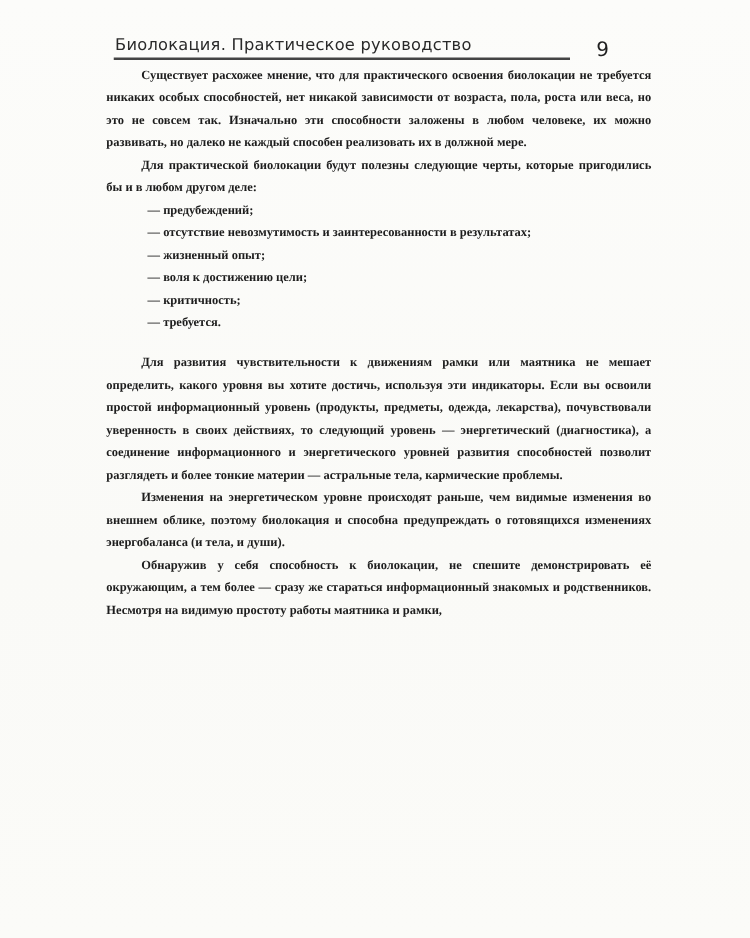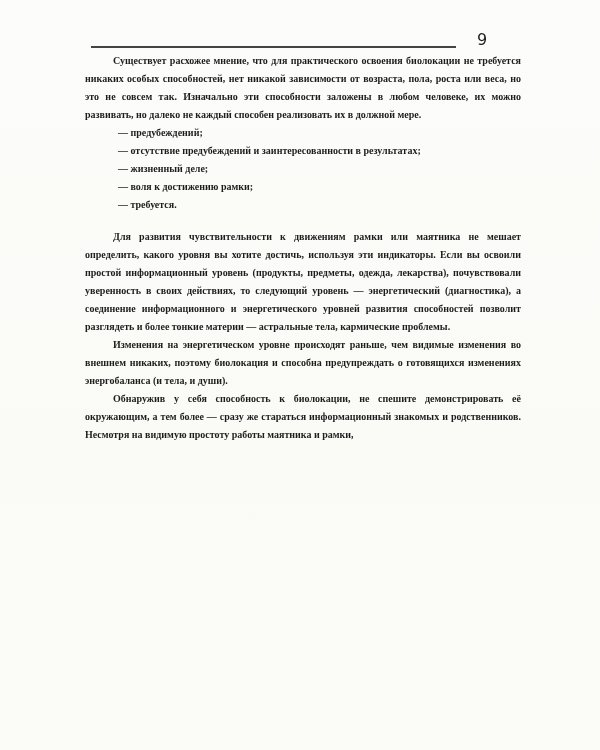--- a/index.html
+++ b/index.html
@@ -76,38 +76,41 @@
   }
   .gap-before {
     margin-top: 14px !important;
   }
 </style>
 </head>
 <body>
 
 <div class="page">
 
+  <span class="header-title">Биолокация. Практическое руководство</span>
 
   <div class="header-rule"></div>
 
   <span class="page-number">9</span>
 
   <div class="text-block">
 
     <p>Существует расхожее мнение, что для практического освоения биолокации не требуется никаких особых способностей, нет никакой зависимости от возраста, пола, роста или веса, но это не совсем так. Изначально эти способности заложены в любом человеке, их можно развивать, но далеко не каждый способен реализовать их в должной мере.</p>
 
+    <p>Для практической биолокации будут полезны следующие черты, которые пригодились бы и в любом другом деле:</p>
 
     <div class="trait-list">
       <div class="list-item">— предубеждений;</div>
-      <div class="list-item">— отсутствие предубеждений и заинтересованности в результатах;</div>
-      <div class="list-item">— жизненный деле;</div>
-      <div class="list-item">— воля к достижению рамки;</div>
+      <div class="list-item">— отсутствие невозмутимость и заинтересованности в результатах;</div>
+      <div class="list-item">— жизненный опыт;</div>
+      <div class="list-item">— воля к достижению цели;</div>
+      <div class="list-item">— критичность;</div>
       <div class="list-item">— требуется.</div>
     </div>
 
     <p class="gap-before">Для развития чувствительности к движениям рамки или маятника не мешает определить, какого уровня вы хотите достичь, используя эти индикаторы. Если вы освоили простой информационный уровень (продукты, предметы, одежда, лекарства), почувствовали уверенность в своих действиях, то следующий уровень — энергетический (диагностика), а соединение информационного и энергетического уровней развития способностей позволит разглядеть и более тонкие материи — астральные тела, кармические проблемы.</p>
 
-    <p>Изменения на энергетическом уровне происходят раньше, чем видимые изменения во внешнем никаких, поэтому биолокация и способна предупреждать о готовящихся изменениях энергобаланса (и тела, и души).</p>
+    <p>Изменения на энергетическом уровне происходят раньше, чем видимые изменения во внешнем облике, поэтому биолокация и способна предупреждать о готовящихся изменениях энергобаланса (и тела, и души).</p>
 
     <p>Обнаружив у себя способность к биолокации, не спешите демонстрировать её окружающим, а тем более — сразу же стараться информационный знакомых и родственников. Несмотря на видимую простоту работы маятника и рамки,</p>
 
   </div>
 </div>
 
 </body></html>

